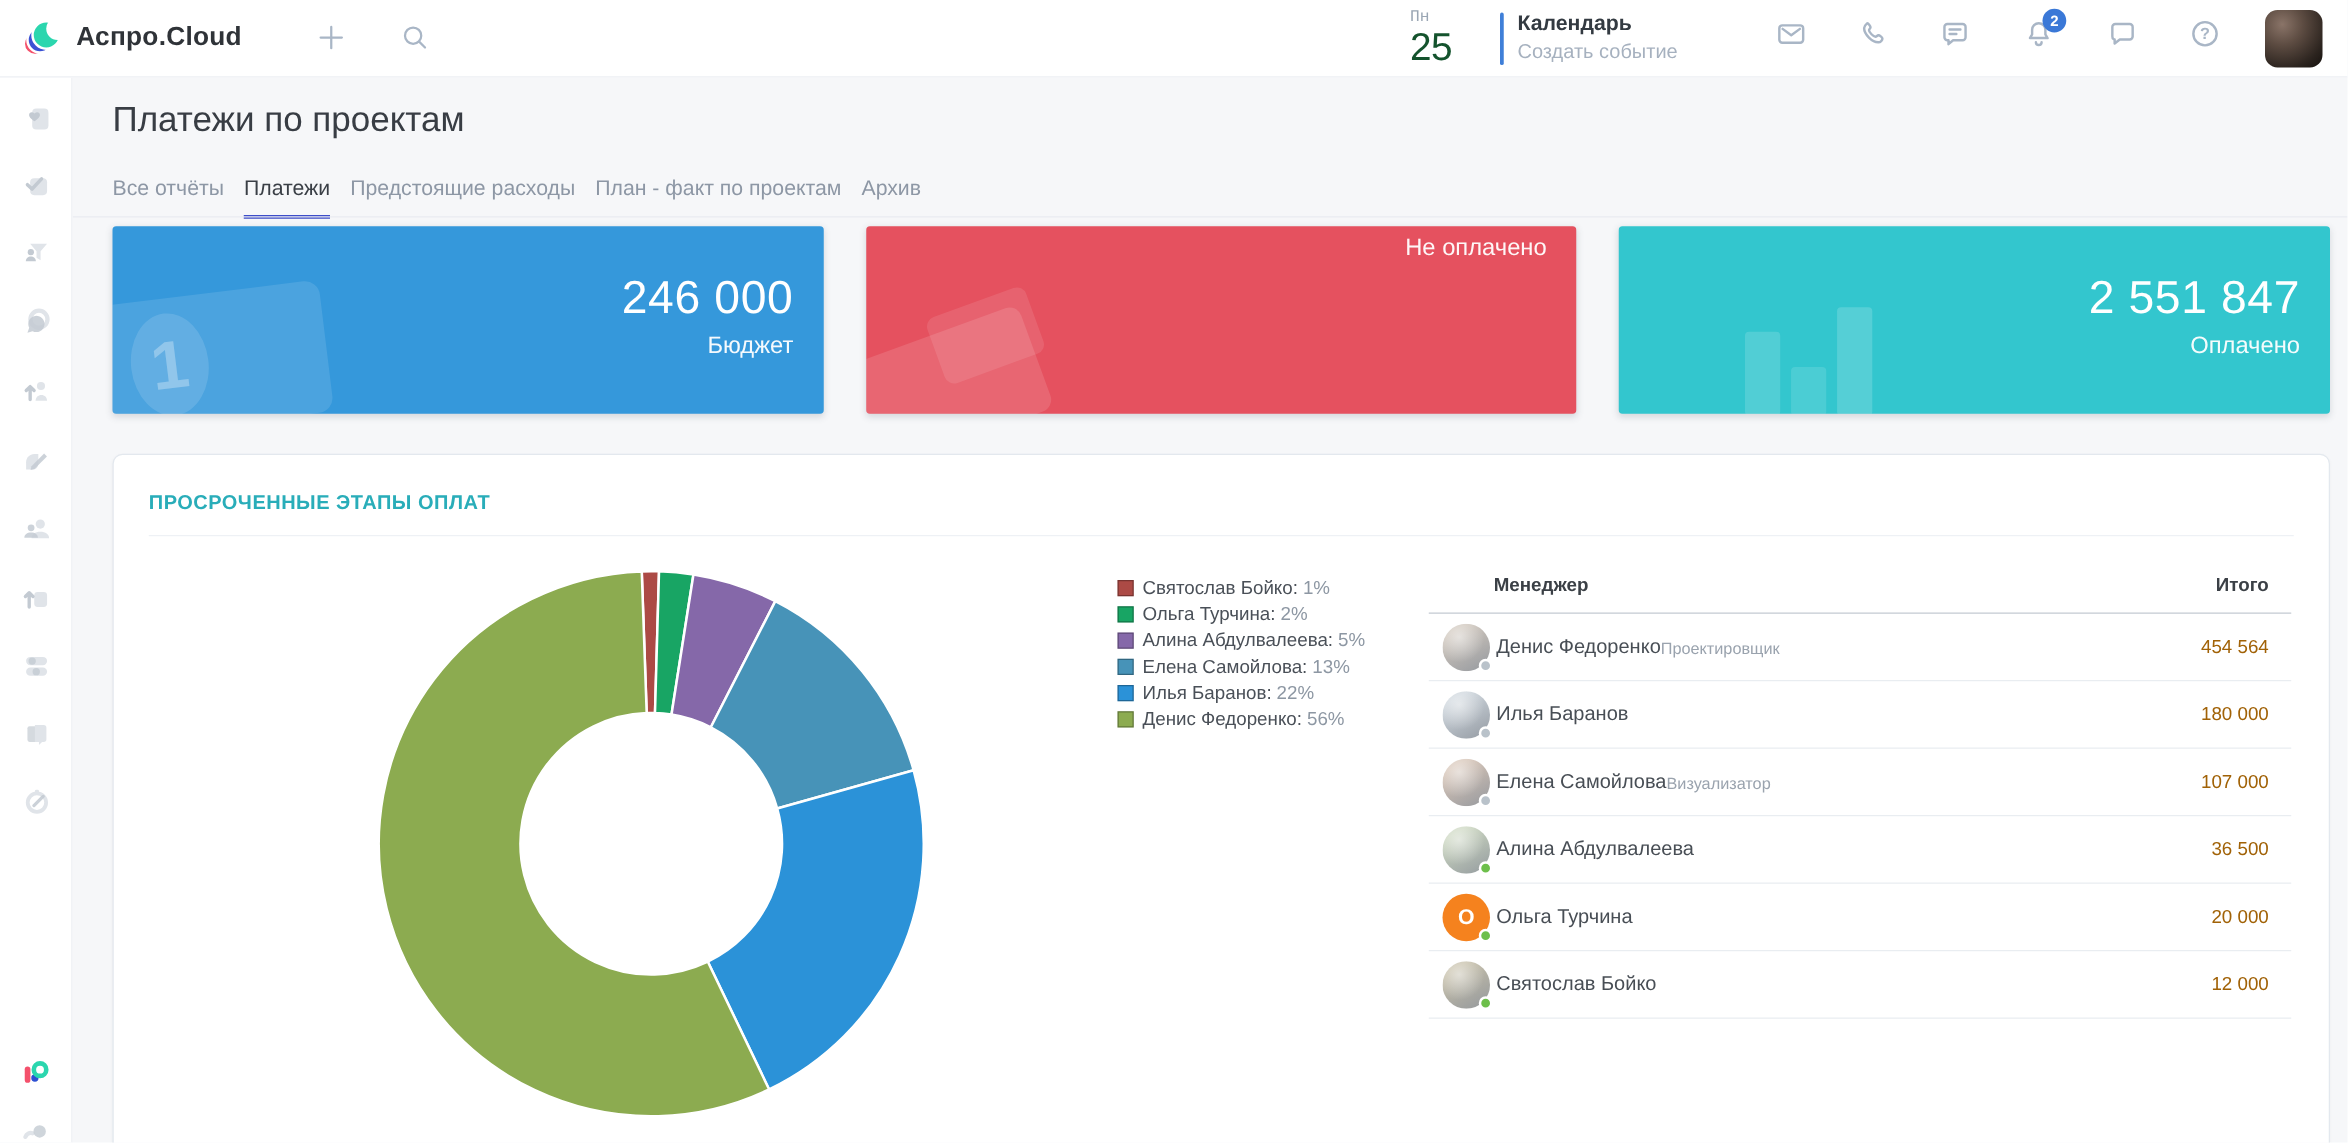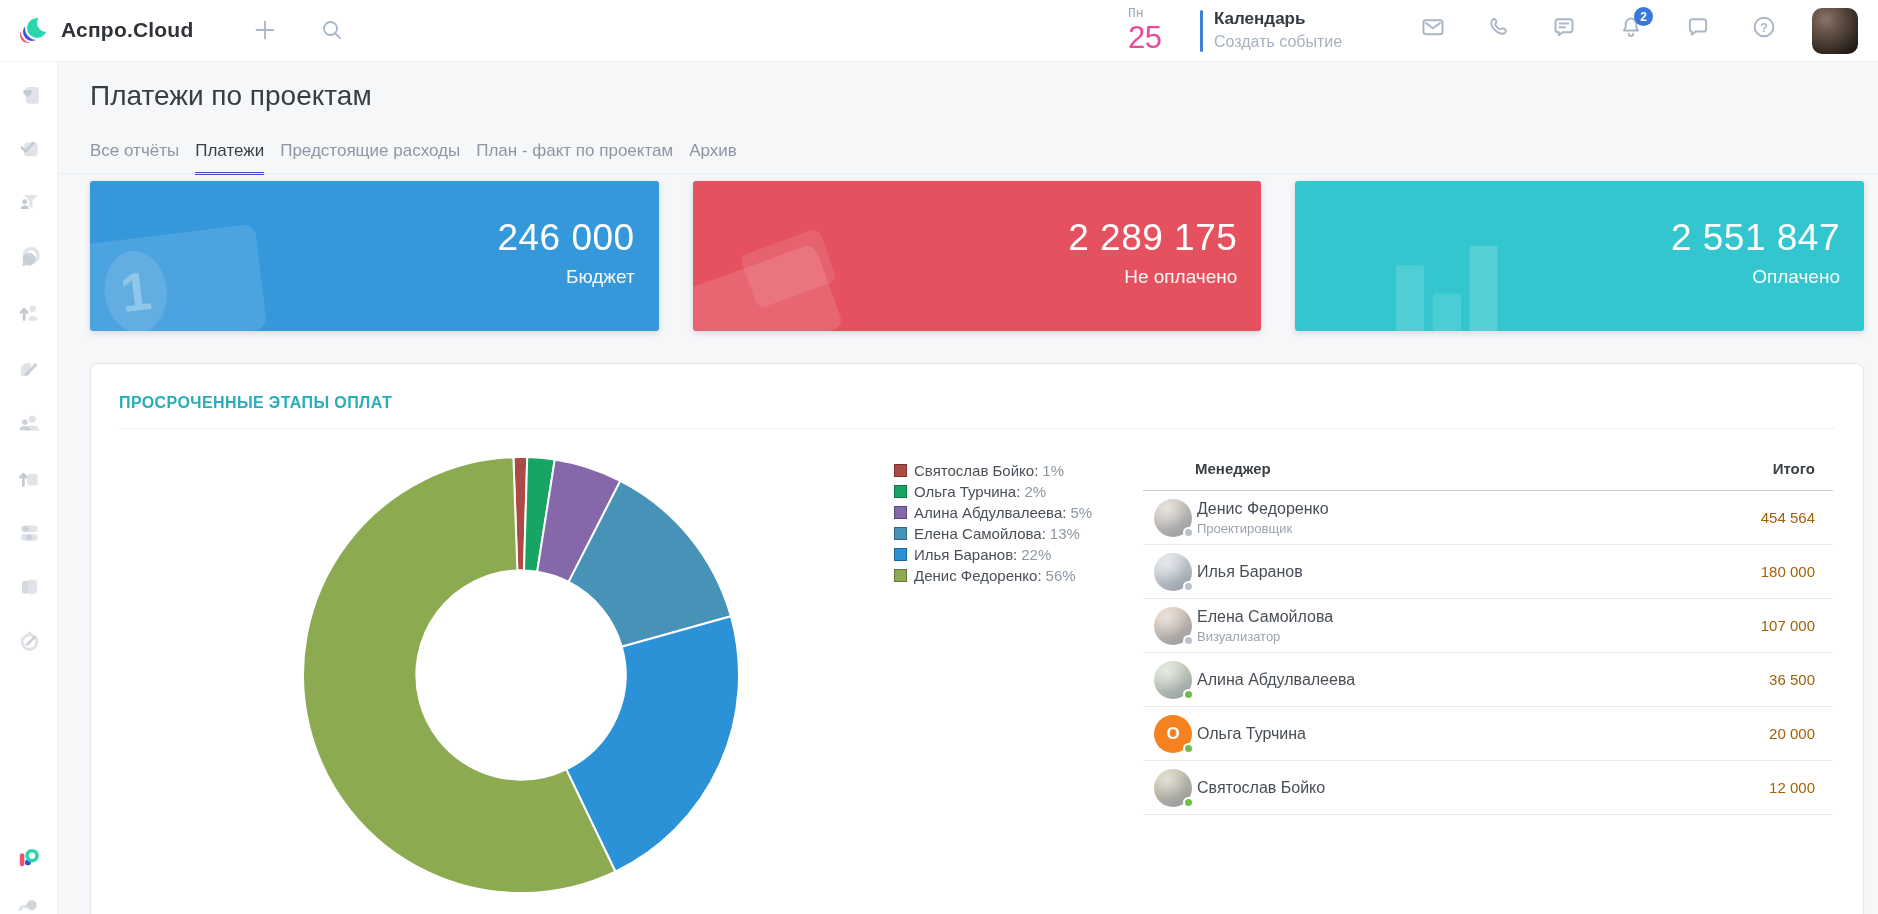--- a/index.html
+++ b/index.html
@@ -9,21 +9,21 @@
   
   .topbar { position:absolute; top:0; left:0; right:0; height:62px; background:#fff; border-bottom:1px solid #edf0f4; z-index:10; }
   .logo { position:absolute; left:16px; top:12px; display:flex; align-items:center; cursor:pointer; }
   .app-name { font-size:21px; font-weight:bold; color:#2f3338; margin-left:9px; letter-spacing:.2px; }
   .icon-btn { position:absolute; top:17px; background:none; border:none; cursor:pointer; }
   .icon-btn.plus { left:252px; }
   .icon-btn.search { left:320px; top:18px; }
   .hstroke { stroke:var(--icon,#a9b6c6); fill:none; stroke-width:1.8; stroke-linecap:round; stroke-linejoin:round; }
   .date-widget { position:absolute; left:1128px; top:6px; width:62px; cursor:pointer; }
   .dw-day { font-size:13px; color:#9aa6b4; line-height:15px;font-family:Liberation Mono, monospace; }
-  .dw-num { font-size:31px; color:#ec4899; line-height:33px; letter-spacing:-.5px; }
+  .dw-num { font-size:31px; color:#14532d; line-height:33px; letter-spacing:-.5px; }
   .date-divider { position:absolute; left:1200px; top:10px; width:3px; height:42px; background:var(--date-accent,#3f7fd8); border-radius:2px; }
   .calendar-widget { position:absolute; left:1214px; top:8px; cursor:pointer; }
   .cal-title { font-size:17px; color:#333a41; font-weight:bold; line-height:21px; }
   .cal-sub { font-size:16px; color:#a6b1bf; margin-top:4px; }
   #hicons { position:absolute; left:0; top:0; }
   .hicon { position:absolute; top:14px; width:26px; height:26px; cursor:pointer; }
   .badge { position:absolute; top:-7px; right:-9px; min-width:19px; height:19px; padding:0 5px; border-radius:10px; background:var(--badge,#3a78d7); color:#fff; font-size:12px; display:flex; align-items:center; justify-content:center; font-weight:bold; }
   .avatar-top { position:absolute; left:1812px; top:8px; width:46px; height:46px; border-radius:10px; cursor:pointer;
     background: radial-gradient(circle at 30% 25%, #8a7468 0%, #5d4c42 35%, #2c241f 75%, #15110e 100%); }
 
@@ -56,21 +56,21 @@
   .legend-item { display:flex; align-items:center; height:21px; font-size:15px; cursor:pointer; white-space:nowrap; }
   .legend-swatch { width:13px; height:13px; border:1px solid rgba(0,0,0,.3); margin-right:7px; flex:none; }
   .legend-name { color:#4a5058; }
   .legend-val { color:#8d97a3; margin-left:4px; }
 
   .table { position:absolute; left:1052px; top:84px; right:30px; }
   .thead { display:flex; justify-content:space-between; padding:12px 18px 13px 52px; font-size:15px; font-weight:bold; color:#3b4046; border-bottom:1px solid #c3cad2; }
   .trow { position:relative; height:54px; border-bottom:1px solid #e9edf1; display:flex; align-items:center; cursor:pointer; }
   .avatar { position:absolute; left:11px; top:8px; width:38px; height:38px; border-radius:50%; display:flex; align-items:center; justify-content:center; font-weight:bold; color:#fff; font-size:17px; }
   .status-dot { position:absolute; right:-2px; bottom:-1px; width:11px; height:11px; border-radius:50%; border:2px solid #fff; }
-  .tcell { margin-left:54px; display:flex; flex-direction:column; justify-content:center; }
+  .tcell { margin-left:54px; display:flex; flex-direction:row; justify-content:center; }
   .tname { font-size:16px; color:#484e55; line-height:19px; }
   .trole { font-size:13px; color:#9aa3ae; margin-top:3px; }
   .tamount { margin-left:auto; padding-right:18px; font-size:15px; color:#a16207; white-space:nowrap; }
 </style>
 </head>
 <body>
 
 <header class="topbar">
   <div class="logo">
     <svg width="36" height="36" viewBox="0 0 36 36">
@@ -206,21 +206,21 @@
 
   <section class="cards" id="cards">
       <div class="card" style="background: rgb(53, 152, 219);"><span><svg class="wm" viewBox="0 0 215 130">
             <rect x="8" y="8" width="180" height="106" rx="12" fill="rgba(255,255,255,.11)"></rect>
             <ellipse cx="62" cy="61" rx="31" ry="41" fill="rgba(255,255,255,.13)"></ellipse>
             <text x="62" y="80" font-size="54" text-anchor="middle" fill="rgba(255,255,255,.30)" font-weight="bold" font-family="Liberation Sans, sans-serif">1</text>
           </svg></span><div class="card-value">246 000</div><div class="card-label">Бюджет</div></div>
       <div class="card" style="background: rgb(229, 81, 95);"><span><svg class="wm" viewBox="0 0 215 130">
             <rect x="2" y="38" width="152" height="88" rx="10" fill="rgba(255,255,255,.12)" transform="rotate(-13 78 82)"></rect>
             <rect x="72" y="16" width="84" height="56" rx="8" fill="rgba(255,255,255,.10)" transform="rotate(-13 114 44)"></rect>
-          </svg></span><div class="card-value">2 289 175</div><div class="card-label">Не оплачено</div></div>
+          </svg></span><div class="card-label">Не оплачено</div></div>
       <div class="card" style="background: rgb(51, 198, 206);"><span><svg class="wm bars" viewBox="0 0 120 120">
             <rect x="6" y="52" width="26" height="62" rx="3" fill="rgba(255,255,255,.15)"></rect>
             <rect x="40" y="78" width="26" height="36" rx="3" fill="rgba(255,255,255,.12)"></rect>
             <rect x="74" y="34" width="26" height="80" rx="3" fill="rgba(255,255,255,.17)"></rect>
           </svg></span><div class="card-value">2 551 847</div><div class="card-label">Оплачено</div></div>
     </section>
 
   <section class="panel">
     <h2 class="panel-title">ПРОСРОЧЕННЫЕ ЭТАПЫ ОПЛАТ</h2>
     <div class="panel-divider"></div>

